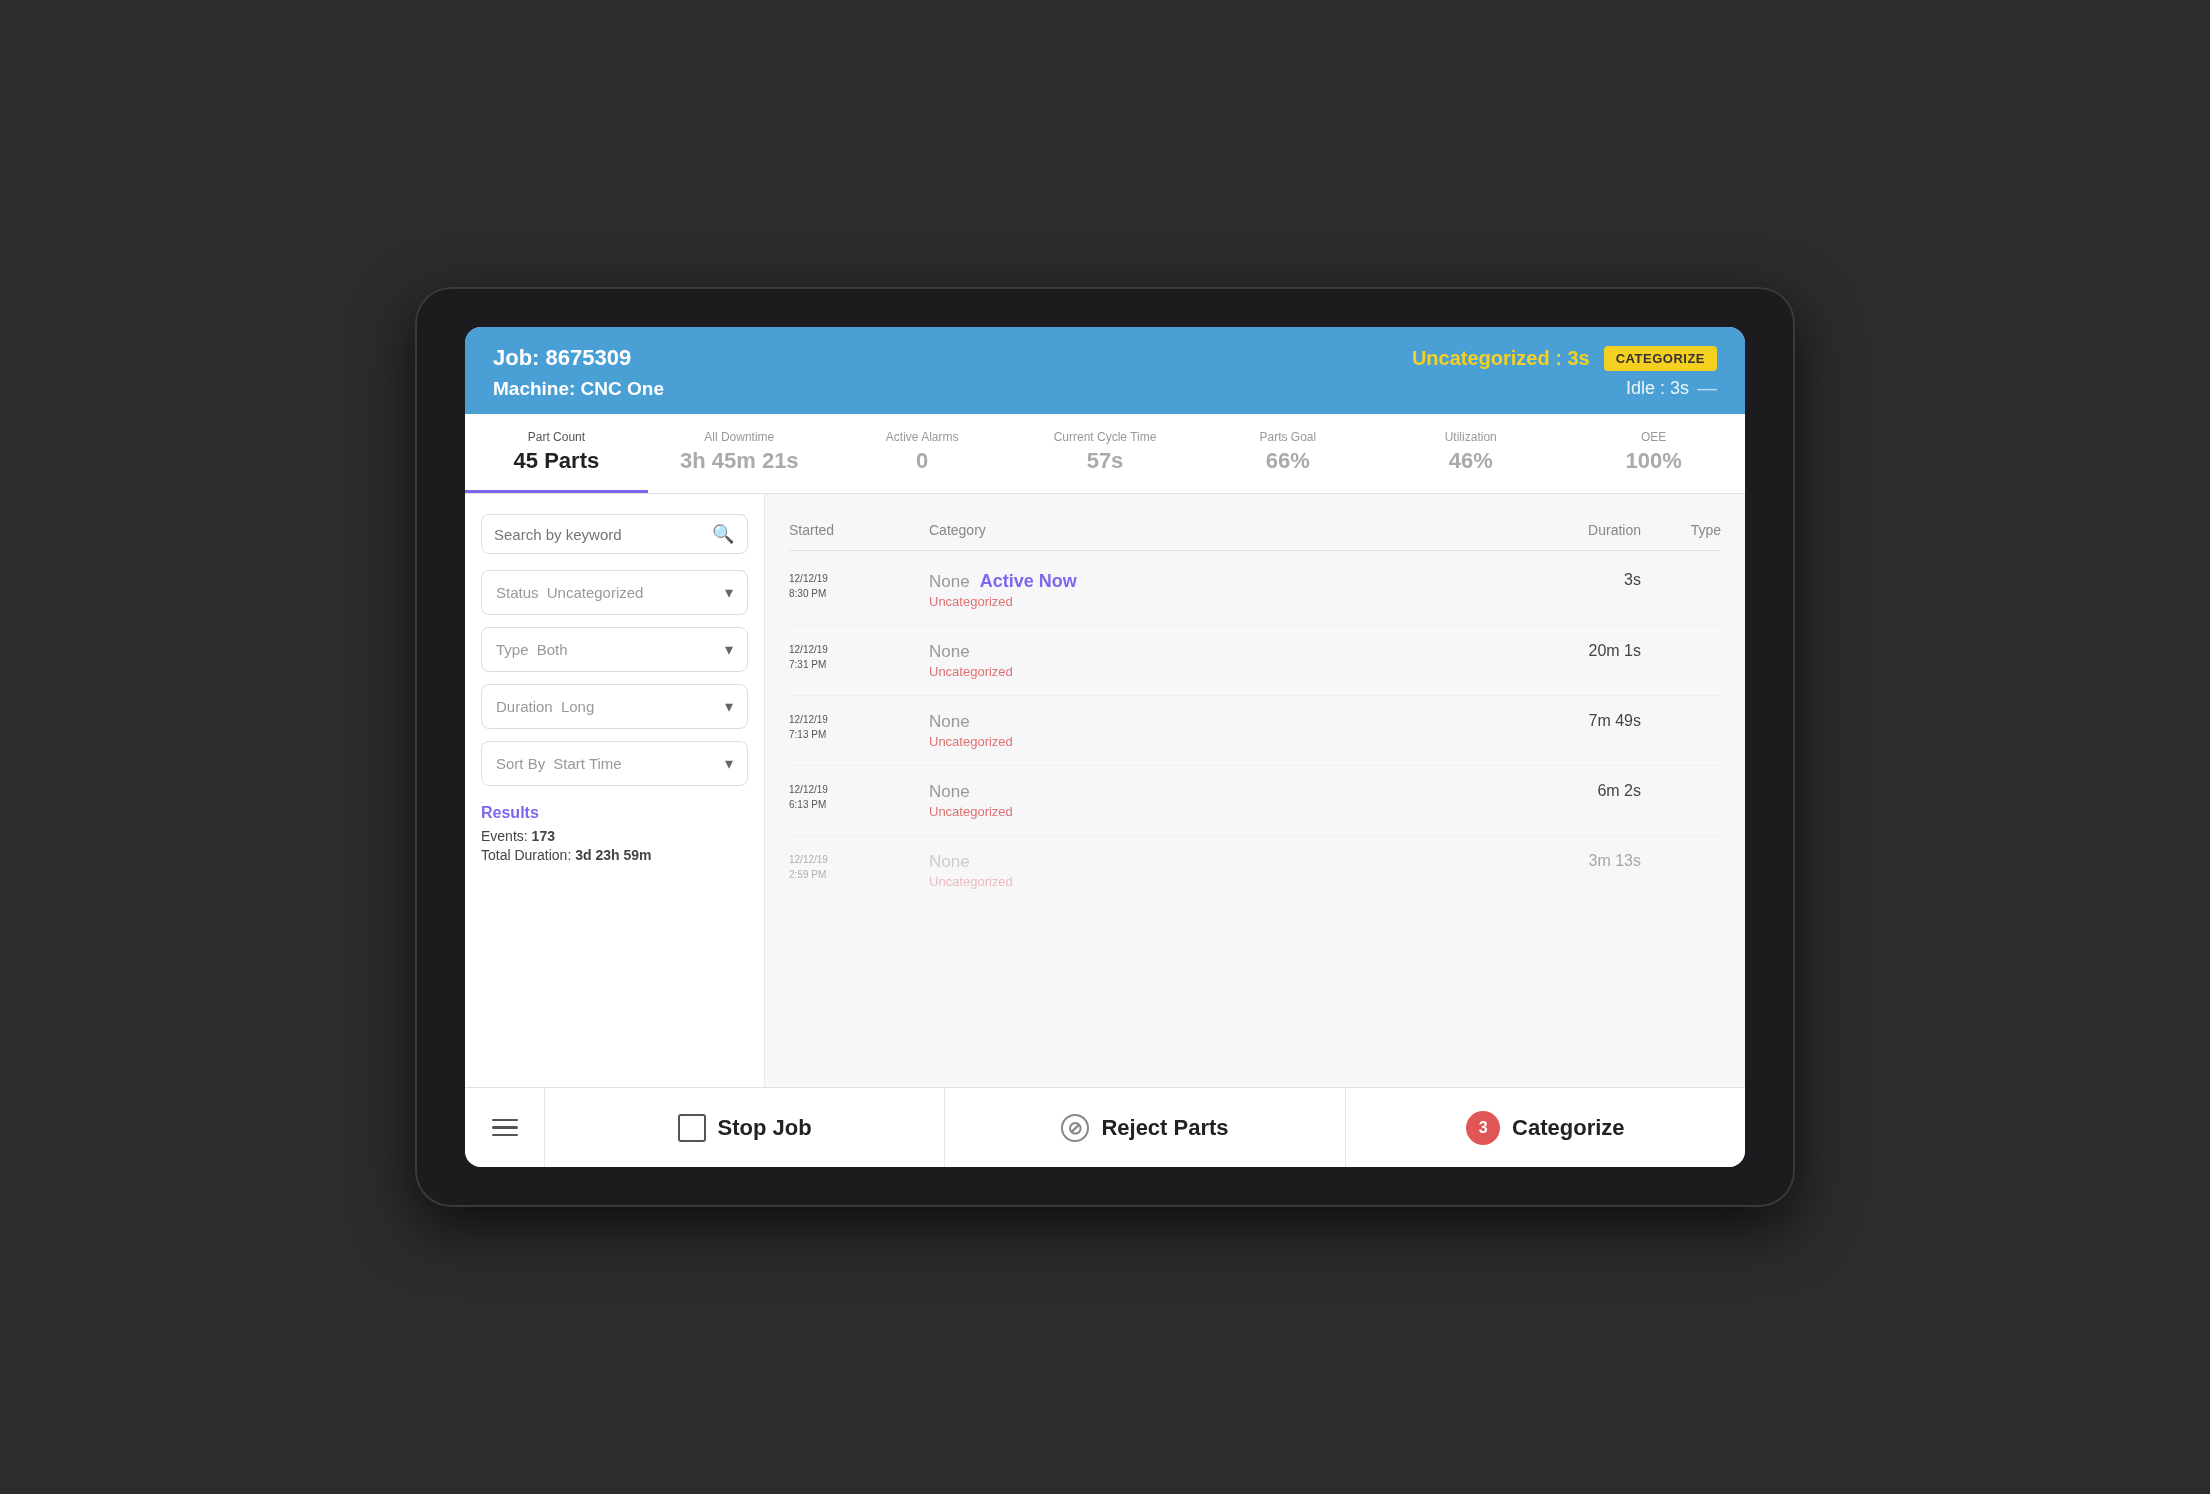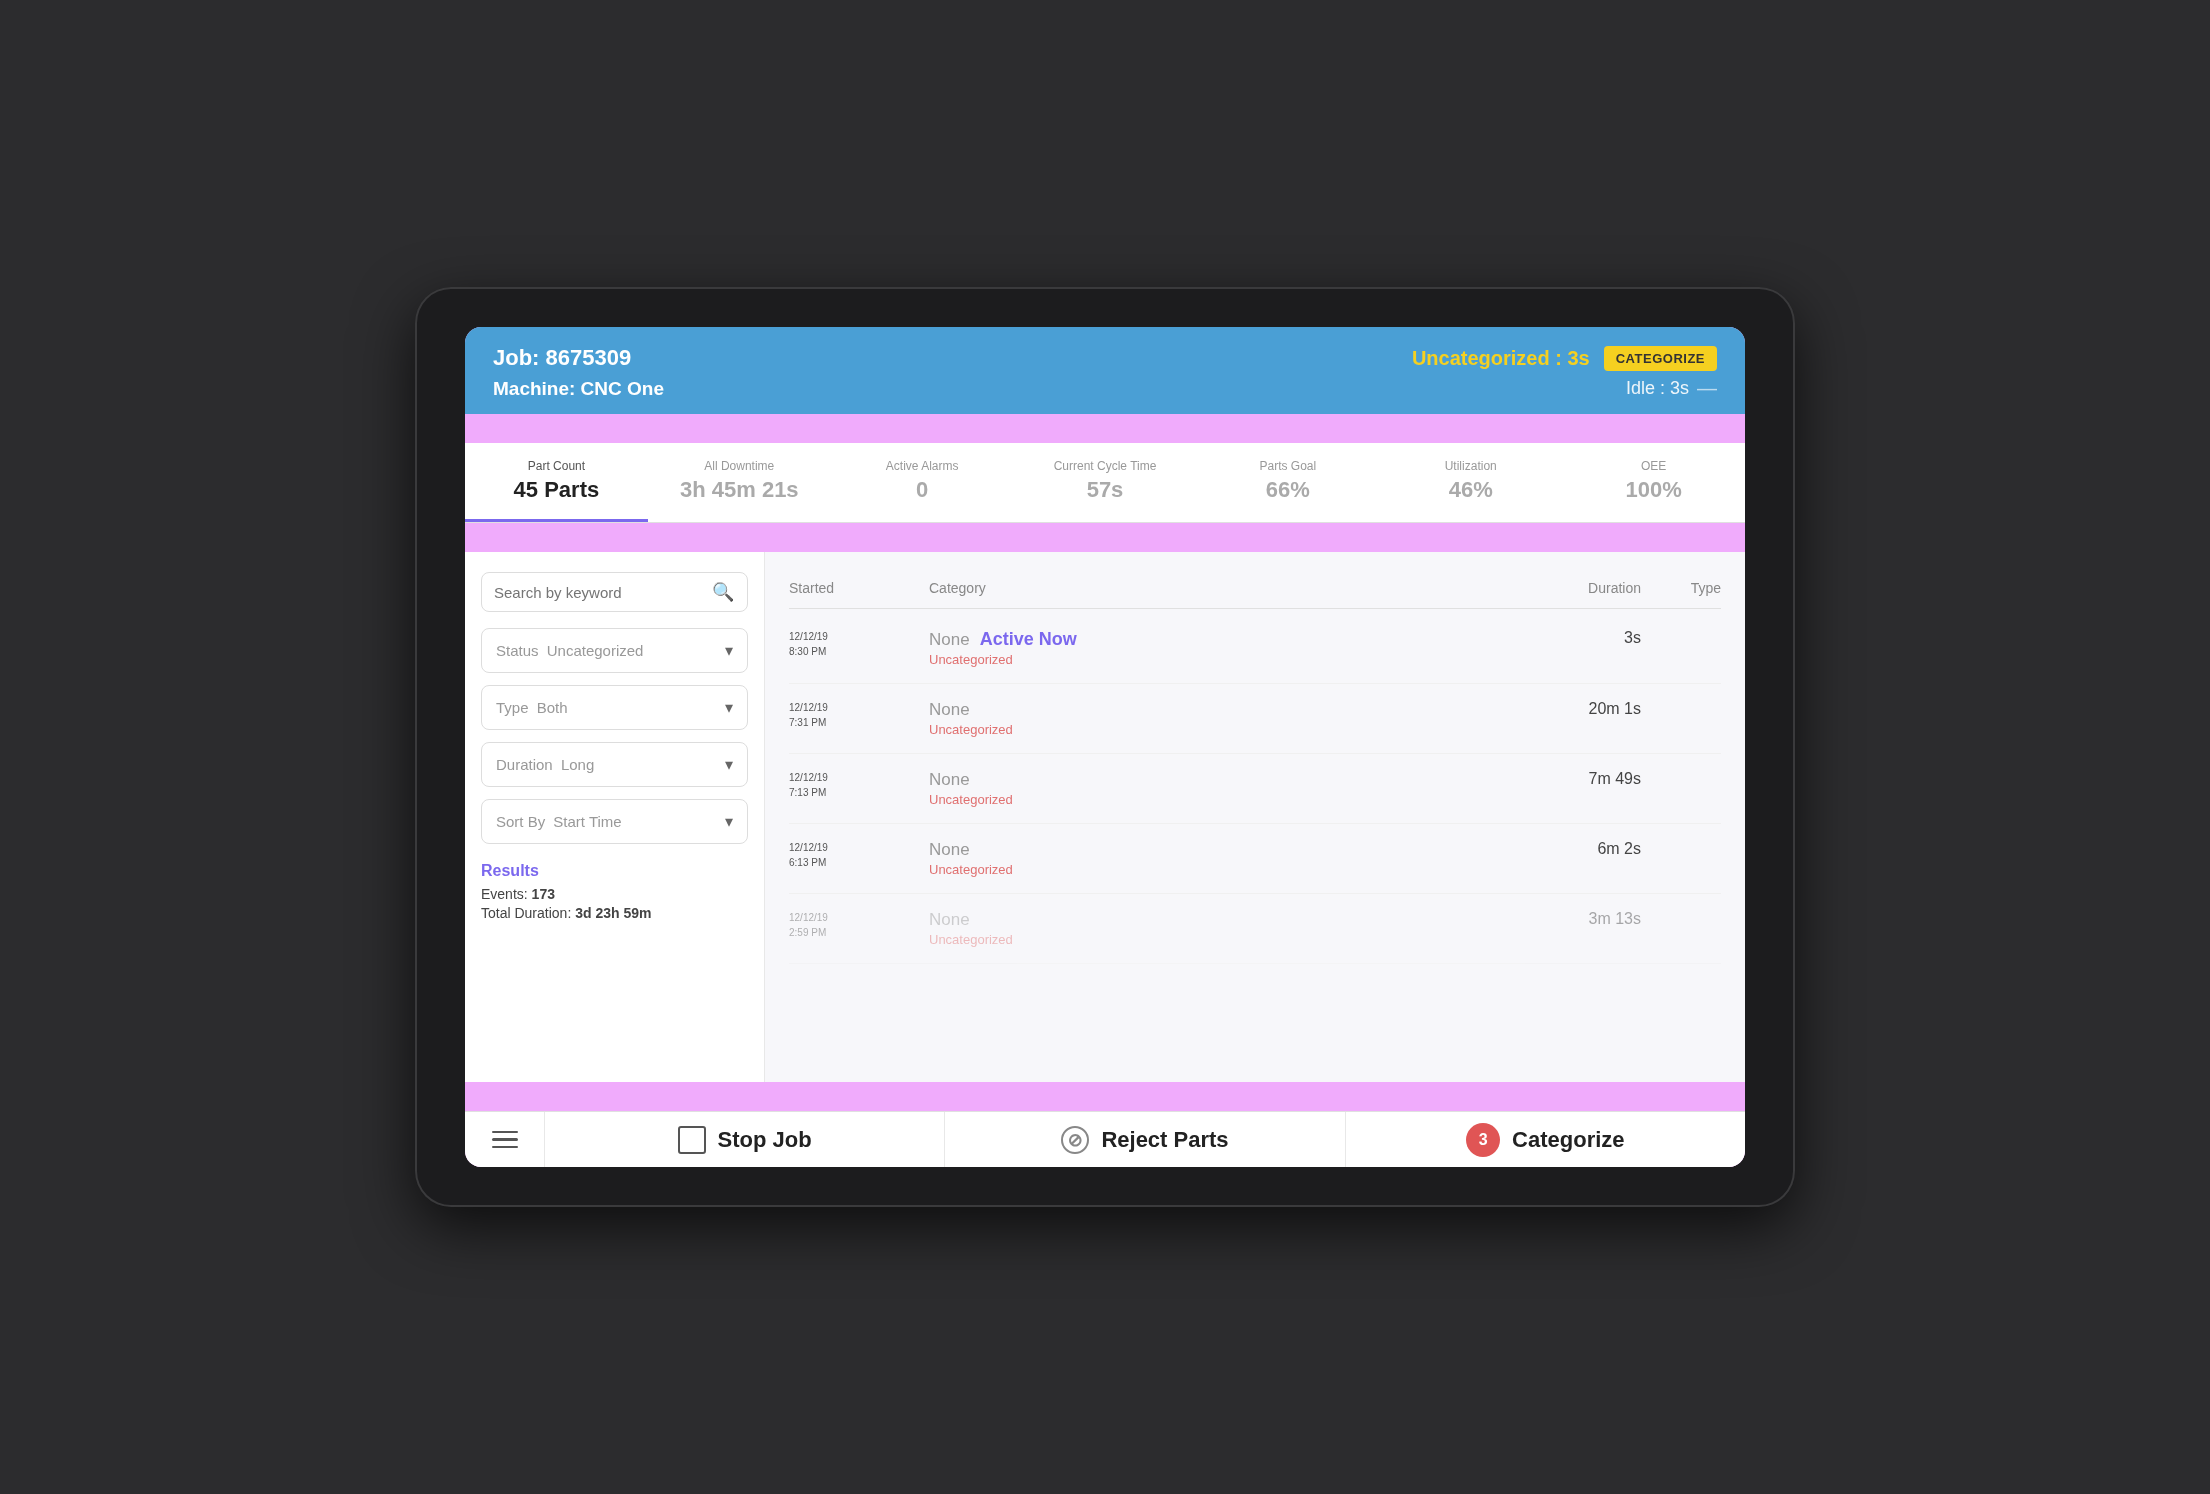--- a/index.html
+++ b/index.html
@@ -18,21 +18,20 @@
       width: 1380px;
       box-shadow: 0 20px 60px rgba(0,0,0,0.7), inset 0 0 0 2px #3a3a3c;
     }
     .app-container {
       background: #f0abfc;
       border-radius: 16px;
       overflow: hidden;
       display: flex;
       flex-direction: column;
       min-height: 840px;
-      gap: 29px;
     }
 
     
     .header {
       background: #4a9fd5;
       padding: 18px 28px 14px;
     }
     .header-row1 {
       display: flex;
       justify-content: space-between;
@@ -258,21 +257,21 @@
       color: #888;
       text-align: right;
     }
 
     
     .bottom-bar {
       background: white;
       border-top: 1px solid #e0e0e0;
       display: flex;
       align-items: stretch;
-      height: 56px;
+      height: 80px;
     }
     .menu-btn {
       width: 80px;
       display: flex;
       align-items: center;
       justify-content: center;
       cursor: pointer;
       border-right: 1px solid #e8e8e8;
       flex-shrink: 0;
     }

